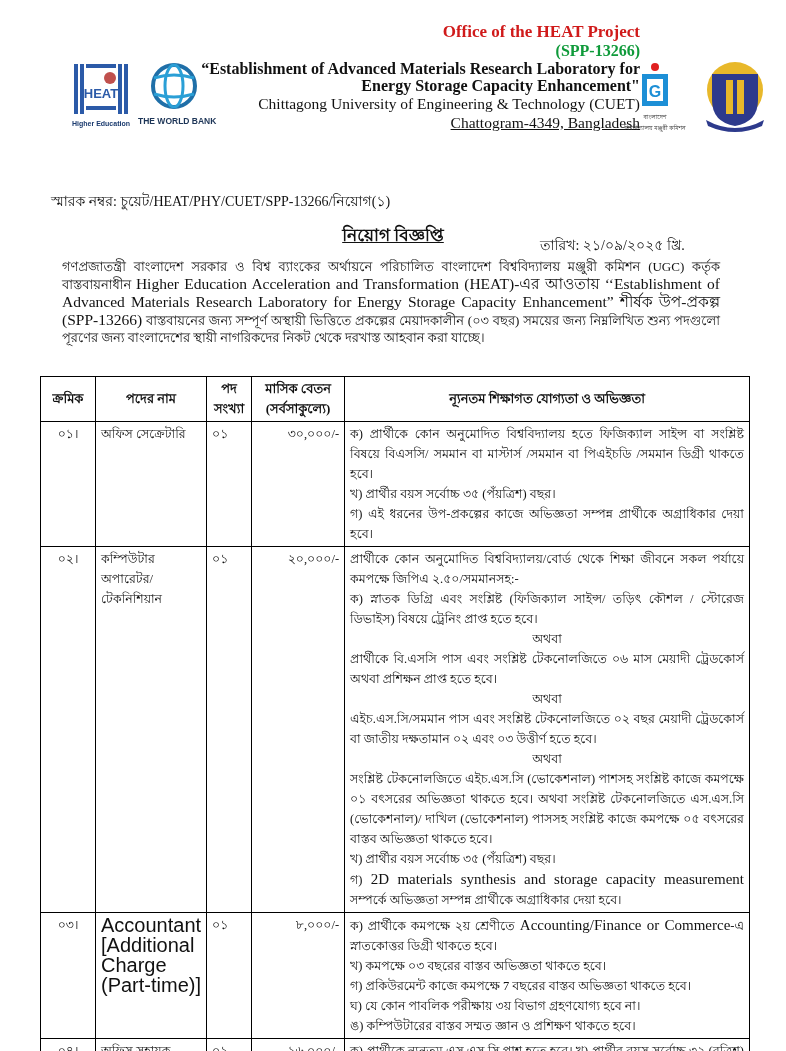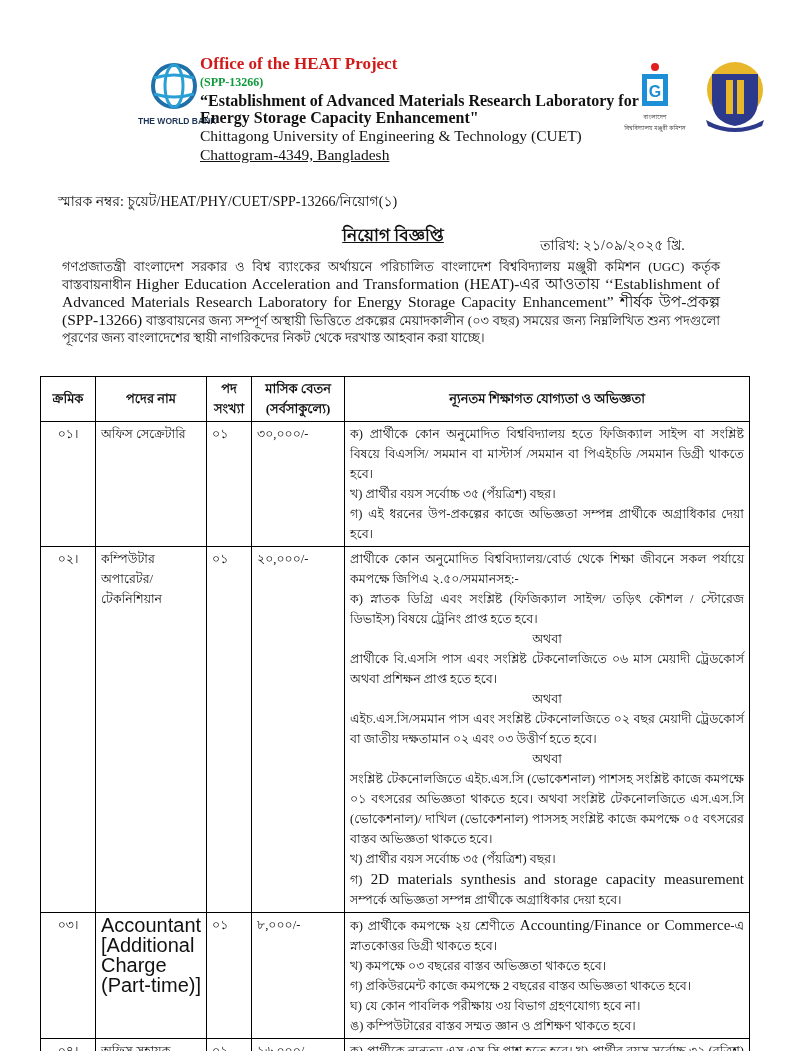--- a/index.html
+++ b/index.html
@@ -6,48 +6,61 @@
   body { width: 786px; height: 1051px; position: relative; overflow: hidden; font-family: "Liberation Serif", serif; color: #111; }
   .header { position: absolute; top: 0; left: 0; width: 786px; height: 170px; }
   .logo { position: absolute; }
   .heat-logo { left: 72px; top: 62px; width: 58px; height: 66px; }
   .wb-logo { left: 138px; top: 62px; width: 72px; height: 62px; }
   .ugc-logo { left: 622px; top: 62px; width: 66px; height: 66px; }
   .cuet-logo { left: 702px; top: 60px; width: 66px; height: 72px; }
   .logo-cap { font-family: "Liberation Sans", sans-serif; font-size: 7px; font-weight: bold; color: #1a3a6e; text-align: center; white-space: nowrap; }
   .logo-cap.wb { font-size: 8.5px; color: #1d3557; margin-top: 2px; }
   .logo-cap.ugc { font-size: 6px; color: #333; font-weight: normal; }
-  .hcenter { position: absolute; left: 200px; width: 440px; top: 54px; text-align: left; line-height: 19px; }
+  .hcenter { position: absolute; left: 200px; width: 440px; top: 22px; text-align: right; line-height: 19px; }
   .h-office { color: #d01a1a; font-weight: bold; font-size: 17px; }
-  .h-spp { color: #0f9a3a; font-weight: bold; font-size: 12px; }
+  .h-spp { color: #0f9a3a; font-weight: bold; font-size: 16px; }
   .h-est { font-weight: bold; font-size: 16px; line-height: 17px; }
   .h-dept, .h-uni, .h-city { font-size: 15.5px; line-height: 19px; }
   .h-city { text-decoration: underline; }
-  .memo { position: absolute; top: 190px; left: 58px; font-size: 14px; }
+  .memo { position: absolute; top: 190px; left: 51px; font-size: 14px; }
   .date { position: absolute; top: 190px; left: 540px; font-size: 14px; margin-top: 44px; }
   .title { position: absolute; top: 222px; left: 0; width: 786px; text-align: center; font-size: 17px; font-weight: bold; text-decoration: underline; }
   .intro { position: absolute; top: 258px; left: 62px; width: 658px; font-size: 13px; line-height: 17px; text-align: justify; }
   .intro .en { font-size: 15.5px; }
   table.jobs { position: absolute; top: 376px; left: 40px; width: 710px; border-collapse: collapse; font-size: 12.5px; }
   table.jobs td, table.jobs th { border: 1px solid #000; vertical-align: top; padding: 2px 5px; line-height: 20px; }
   table.jobs th { font-weight: bold; text-align: center; vertical-align: middle; font-size: 13px; }
   .c-serial { width: 44px; text-align: center; }
   .c-post { width: 100px; }
   .c-count { width: 34px; }
-  .c-salary { width: 82px; text-align: left; }
+  .c-salary { width: 82px; text-align: right; }
   .req { text-align: justify; }
   .req .line { display: block; }
   .req .or { display: block; text-align: center; }
   .req .en { font-size: 15px; }
   .acct-name { font-family: "Liberation Sans", sans-serif; font-size: 20px; line-height: 21px; }
 </style>
 </head>
 <body>
 
 <div class="header">
+  <div class="logo heat-logo">
+    <svg width="58" height="54" viewBox="0 0 58 54">
+      <rect x="2" y="2" width="4" height="50" fill="#2b5aa8"></rect>
+      <rect x="8" y="2" width="4" height="50" fill="#2b5aa8"></rect>
+      <rect x="46" y="2" width="4" height="50" fill="#2b5aa8"></rect>
+      <rect x="52" y="2" width="4" height="50" fill="#2b5aa8"></rect>
+      <rect x="14" y="2" width="30" height="4" fill="#2b5aa8"></rect>
+      <rect x="14" y="44" width="30" height="4" fill="#2b5aa8"></rect>
+      <circle cx="38" cy="16" r="6" fill="#c0504d"></circle>
+      <text x="29" y="36" font-family="Liberation Sans, sans-serif" font-size="13" font-weight="bold" fill="#2b5aa8" text-anchor="middle">HEAT</text>
+    </svg>
+    <div class="logo-cap">Higher Education</div>
+  </div>
   <div class="logo wb-logo">
     <svg width="72" height="48" viewBox="0 0 72 48">
       <circle cx="36" cy="24" r="21" fill="none" stroke="#1f6fa8" stroke-width="4"></circle>
       <ellipse cx="36" cy="24" rx="9" ry="21" fill="none" stroke="#2a9fd6" stroke-width="3"></ellipse>
       <path d="M16 16 Q36 10 56 16" fill="none" stroke="#2a9fd6" stroke-width="3"></path>
       <path d="M16 32 Q36 38 56 32" fill="none" stroke="#2a9fd6" stroke-width="3"></path>
     </svg>
     <div class="logo-cap wb">THE WORLD BANK</div>
   </div>
 
@@ -149,21 +162,21 @@
       <div>Accountant</div>
       <div>[Additional</div>
       <div>Charge</div>
       <div>(Part-time)]</div>
     </td>
     <td>০১</td>
     <td class="c-salary">৮,০০০/-</td>
     <td class="req">
       <span class="line"><span>ক) প্রার্থীকে কমপক্ষে ২য় শ্রেণীতে</span><span class="en"> Accounting/Finance or Commerce</span><span>-এ স্নাতকোত্তর ডিগ্রী থাকতে হবে।</span></span>
       <span class="line">খ) কমপক্ষে ০৩ বছরের বাস্তব অভিজ্ঞতা থাকতে হবে।</span>
-      <span class="line">গ) প্রকিউরমেন্ট কাজে কমপক্ষে 2 বছরের বাস্তব অভিজ্ঞতা থাকতে হবে।</span>
+      <span class="line">গ) প্রকিউরমেন্ট কাজে কমপক্ষে 7 বছরের বাস্তব অভিজ্ঞতা থাকতে হবে।</span>
       <span class="line">ঘ) যে কোন পাবলিক পরীক্ষায় ৩য় বিভাগ গ্রহণযোগ্য হবে না।</span>
       <span class="line">ঙ) কম্পিউটারের বাস্তব সম্মত জ্ঞান ও প্রশিক্ষণ থাকতে হবে।</span>
     </td>
   </tr>
 
   <tr>
     <td class="c-serial">০৪।</td>
     <td>অফিস সহায়ক</td>
     <td>০১</td>
     <td class="c-salary">১৬,০০০/-</td>

